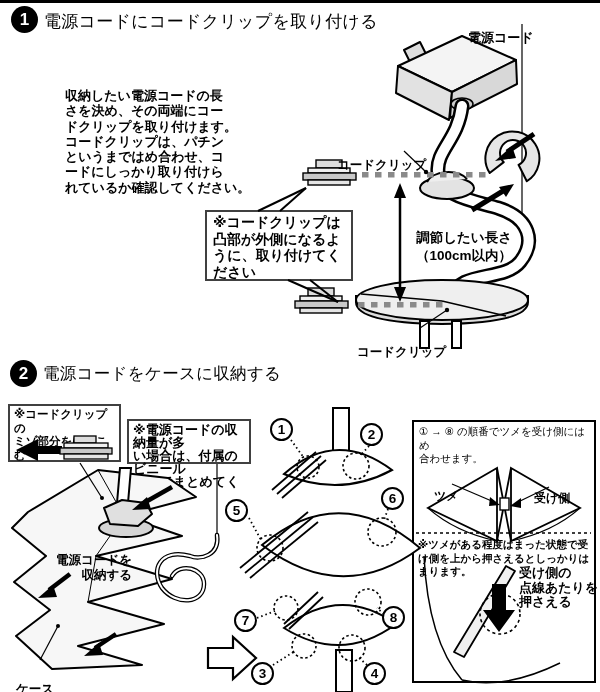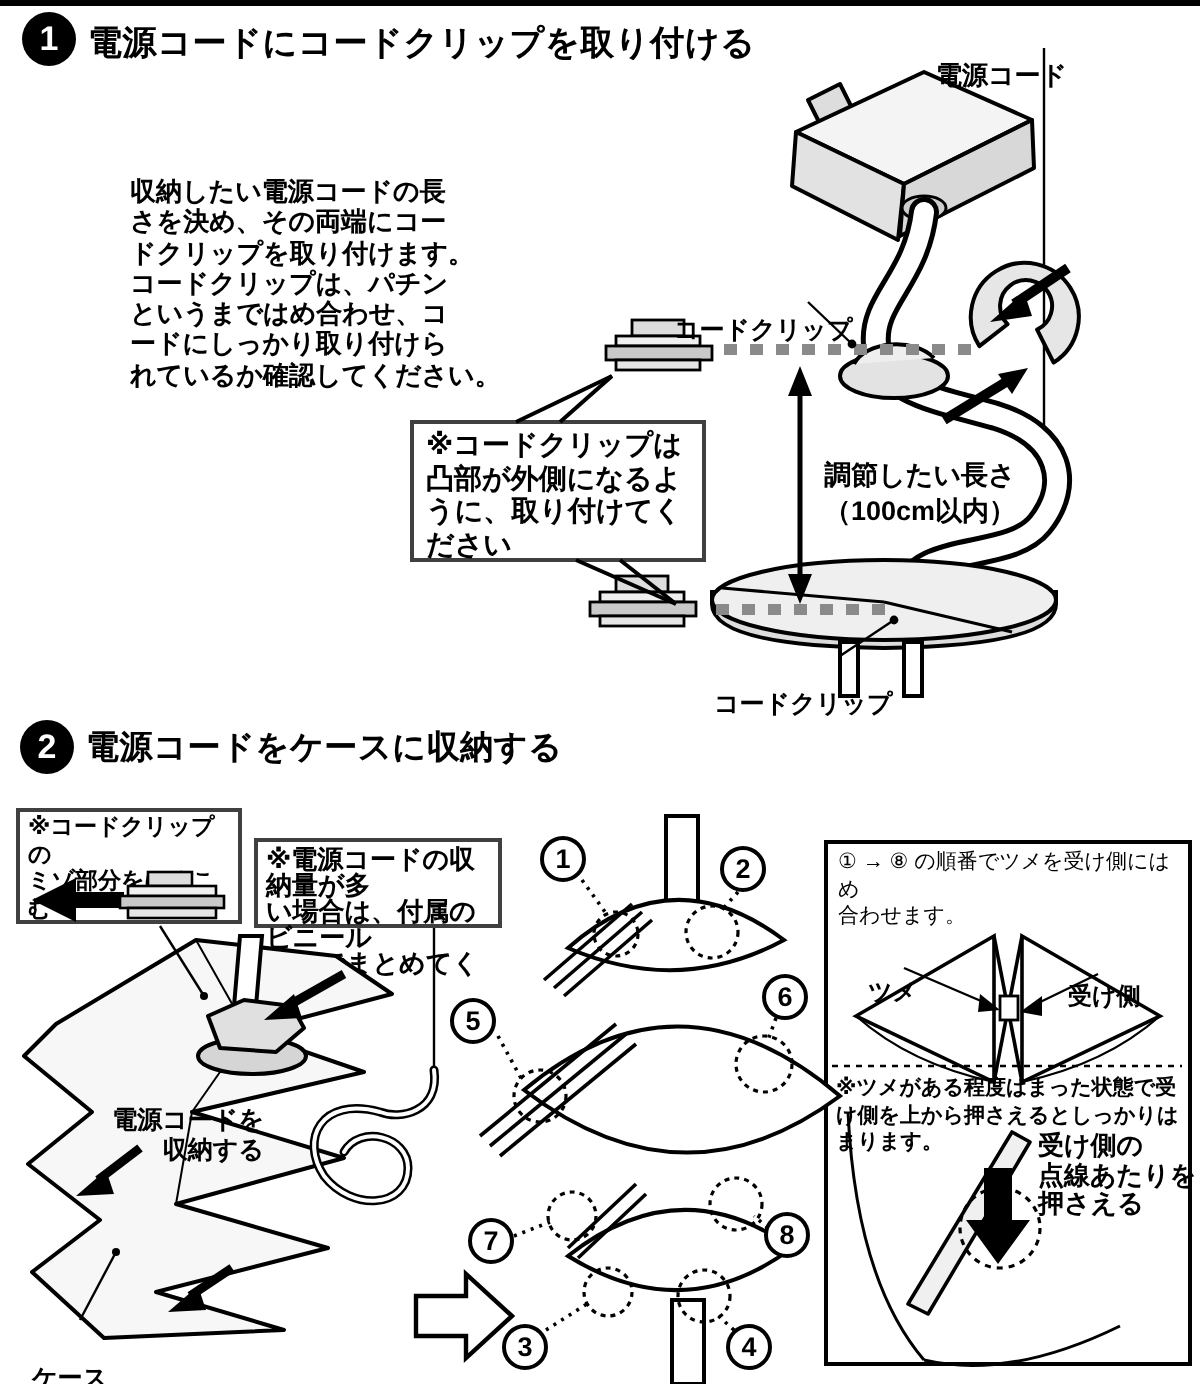--- a/index.html
+++ b/index.html
@@ -2,21 +2,21 @@
 <html><head>
 <meta charset="utf-8">
 <style>
   html,body{margin:0;padding:0;background:#fff;}
   .page{position:relative;width:600px;height:692px;background:#fff;overflow:hidden;
         font-family:"Liberation Sans","DejaVu Sans",sans-serif;color:#000;}
   .abs{position:absolute;}
   .pre{white-space:pre-line;}
   .stepnum{width:27px;height:27px;border-radius:50%;background:#000;color:#fff;
            display:flex;align-items:center;justify-content:center;font-weight:bold;font-size:17px;}
-  .steptitle{font-weight:bold;font-size:17px;letter-spacing:.3px;}
+  .steptitle{font-weight:normal;font-size:17px;letter-spacing:.3px;}
   .box{border:2px solid #404040;background:#fff;box-sizing:border-box;font-weight:bold;}
   .panel{border:2.5px solid #000;background:#fff;box-sizing:border-box;}
   .circnum{width:23px;height:23px;border:2.2px solid #000;border-radius:50%;background:#fff;
            box-sizing:border-box;display:flex;align-items:center;justify-content:center;
            font-weight:bold;font-size:13.5px;z-index:5;}
   .lbl{font-weight:bold;margin-top:20px;}
   svg{position:absolute;left:0;}
 </style>
 </head>
 <body>
@@ -261,21 +261,21 @@
   <div class="abs lbl" style="left:468px;top:9px;font-size:13px;">電源コード</div>
   <div class="abs pre" style="left:65px;top:88px;font-size:13px;line-height:15.3px;font-weight:600;">収納したい電源コードの長
 さを決め、その両端にコー
 ドクリップを取り付けます。
 コードクリップは、パチン
 というまではめ合わせ、コ
 ードにしっかり取り付けら
 れているか確認してください。</div>
   <div class="abs lbl" style="left:337px;top:137px;font-size:12.5px;">コードクリップ</div>
   <div class="abs lbl" style="left:357px;top:324px;font-size:12.5px;">コードクリップ</div>
-  <div class="abs pre" style="left:408px;top:229px;width:104px;text-align:center;font-weight:bold;font-size:13.5px;line-height:18px;">調節したい長さ
+  <div class="abs pre" style="left:408px;top:229px;width:104px;text-align:right;font-weight:bold;font-size:13.5px;line-height:18px;">調節したい長さ
 （100cm以内）</div>
 
   <div class="abs stepnum" style="left:10px;top:360px;">2</div>
   <div class="abs steptitle" style="left:43px;top:363px;font-size:16.5px;">電源コードをケースに収納する</div>
   <div class="abs pre" style="left:54px;top:553px;width:78px;text-align:right;font-weight:bold;font-size:12.5px;line-height:15px;">電源コードを
 収納する</div>
   <div class="abs lbl" style="left:16px;top:661px;font-size:12.5px;">ケース</div>
 
   <div class="abs circnum" style="left:270px;top:418px;">1</div>
   <div class="abs circnum" style="left:360px;top:423px;">2</div>

